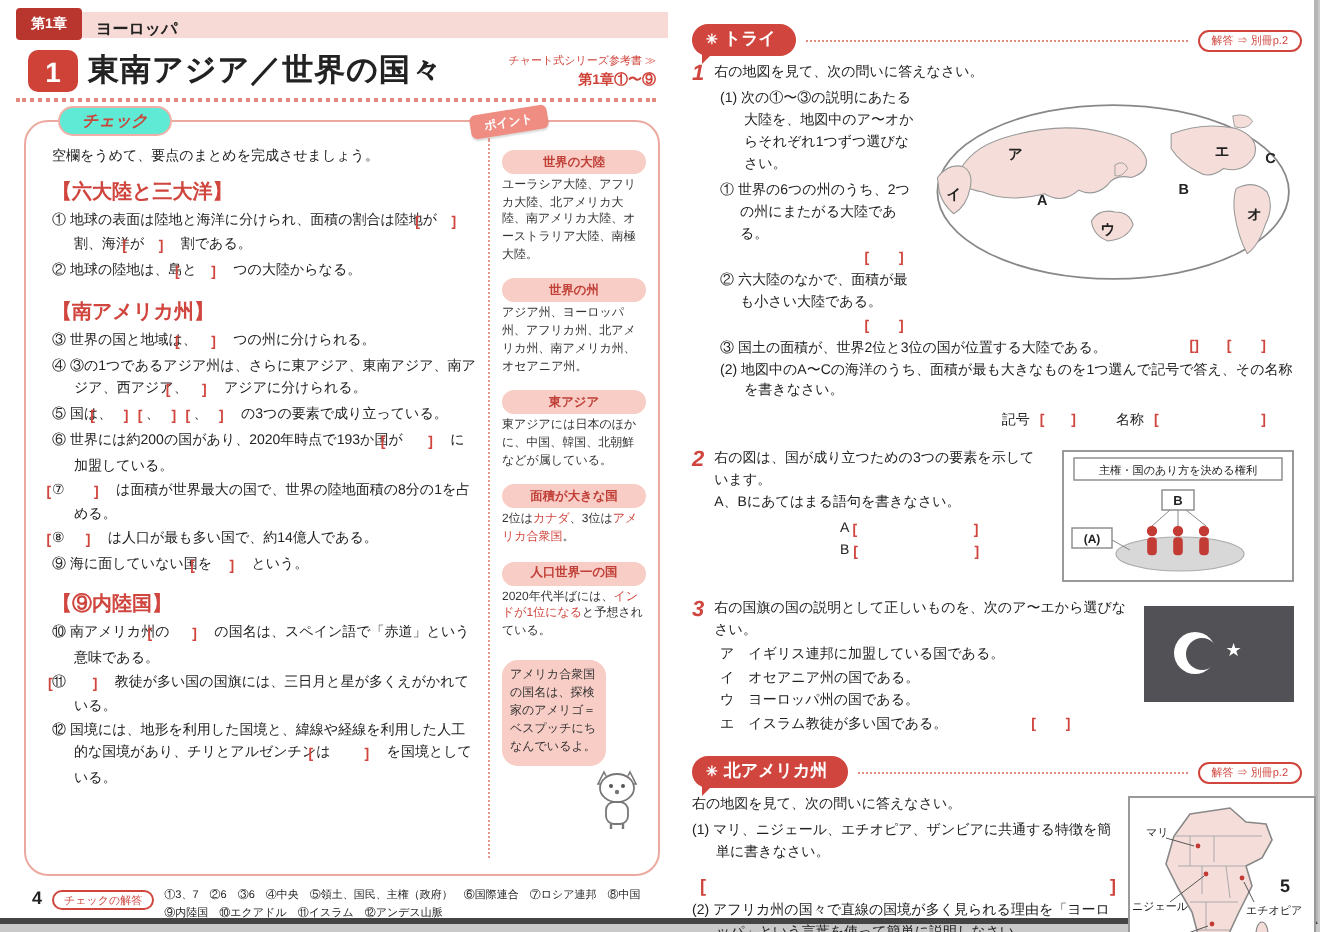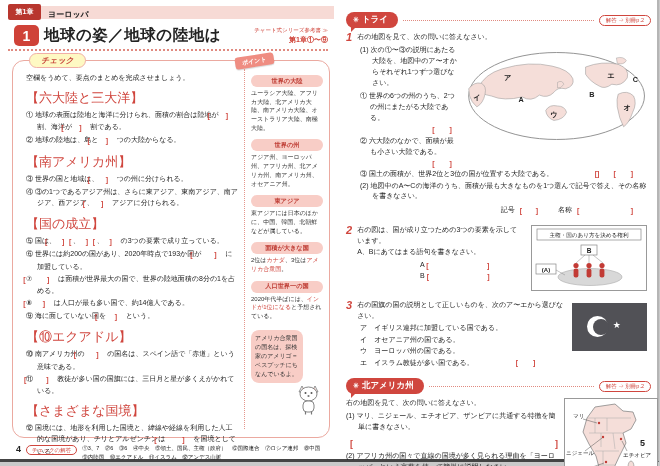--- a/index.html
+++ b/index.html
@@ -11,27 +11,27 @@
   .band{position:absolute;left:8px;top:6px;width:326px;height:13px;background:#f7dad5;}
   .chap-tab{position:absolute;left:8px;top:4px;width:33px;height:16px;background:#b8362e;color:#fff;font-size:7px;font-weight:bold;border-radius:2px;display:flex;align-items:center;justify-content:center;}
   .chap-title{position:absolute;left:48px;top:9px;font-size:8px;font-weight:bold;}
   .lesson-badge{position:absolute;left:14px;top:25px;width:25px;height:21px;background:#cf4238;border-radius:5px;color:#fff;font-weight:bold;font-size:14px;display:flex;align-items:center;justify-content:center;}
   .lesson-title{position:absolute;left:44px;top:25px;font-size:15.5px;font-weight:bold;letter-spacing:.5px;white-space:nowrap;}
   .ref{position:absolute;left:228px;top:27px;width:100px;text-align:right;color:#cf4238;}
   .ref .r1{font-size:5.5px;}
   .ref .r2{font-size:7px;font-weight:bold;margin-top:1px;}
   .dotsep{position:absolute;left:8px;top:49px;width:320px;border-top:2px dotted #e08a80;}
   .check-box{position:absolute;left:12px;top:60px;width:316px;height:376px;border:1.5px solid #eba9a0;border-radius:12px;background:#fff;}
-  .check-label{position:absolute;left:16px;top:-8px;background:#fef9c3;color:#c8473d;font-weight:bold;font-style:italic;font-size:8px;padding:1px 11px;border-radius:8px;border:1px solid #f0b0a7;}
+  .check-label{position:absolute;left:16px;top:-8px;background:#5eead4;color:#c8473d;font-weight:bold;font-style:italic;font-size:8px;padding:1px 11px;border-radius:8px;border:1px solid #f0b0a7;}
   .point-badge{position:absolute;left:222px;top:-6px;background:#ef8d82;color:#fff;font-size:6px;font-weight:bold;padding:1.5px 7px;border-radius:3px;transform:rotate(-9deg);box-shadow:0 1px 1px rgba(0,0,0,.15);}
   .ck-main{position:absolute;left:13px;top:12px;width:212px;}
   .ck-divider{position:absolute;left:231px;top:8px;bottom:8px;border-left:1px dotted #e5968c;}
   .ck-side{position:absolute;left:238px;top:14px;width:72px;}
   .ck-instr{font-size:7px;margin-bottom:3px;}
-  .ck-h{color:#d0463e;font-weight:normal;font-size:13px;margin:6px 0 2px;}
+  .ck-h{color:#d0463e;font-weight:bold;font-size:10px;margin:6px 0 2px;}
   .ck-item{font-size:7px;line-height:1.6;margin:1px 0;text-indent:-11px;padding-left:11px;}
   .blank{display:inline-flex;justify-content:space-between;color:#d0463e;font-weight:bold;vertical-align:-1px;}
   .blank::before{content:"[";}
   .blank::after{content:"]";}
   .note-h{background:#f8cdc6;color:#c04038;font-size:6.2px;font-weight:bold;text-align:center;border-radius:6px;padding:1.5px 1px;margin:7px 0 2px;}
   .note-h:first-child{margin-top:0;}
   .note-b{font-size:6px;line-height:1.45;color:#333;}
   .red-t{color:#d0463e;}
   .bubble{background:#f8cdc6;border-radius:8px;padding:4px 4px;font-size:6px;line-height:1.5;color:#333;margin-top:9px;width:44px;}
   .dog{position:absolute;left:44px;top:308px;}
@@ -82,21 +82,21 @@
 <body>
 
 <div class="stage">
  <div class="spread">
 
   <div class="lpage">
     <div class="band"></div>
     <div class="chap-tab">第1章</div>
     <div class="chap-title">ヨーロッパ</div>
     <div class="lesson-badge">1</div>
-    <div class="lesson-title">地球の姿／地球の陸地は</div>
+    <div class="lesson-title">東南アジア／世界の国々</div>
     <div class="ref">
       <div class="r1">チャート式シリーズ参考書 ≫</div>
       <div class="r2">第1章①〜⑨</div>
     </div>
     <div class="dotsep"></div>
 
     <div class="check-box">
       <div class="check-label">チェック</div>
       <div class="point-badge">ポイント</div>
       <div class="ck-divider"></div>
@@ -105,33 +105,31 @@
         <div class="ck-instr">空欄をうめて、要点のまとめを完成させましょう。</div>
 
         <div class="ck-h">【六大陸と三大洋】</div>
         <div class="ck-item"><span>① 地球の表面は陸地と海洋に分けられ、面積の割合は陸地が</span><span class="blank" style="width: 2.6em;"></span><span>割、海洋が</span><span class="blank" style="width: 2.6em;"></span><span>割である。</span></div>
         <div class="ck-item"><span>② 地球の陸地は、島と</span><span class="blank" style="width: 2.6em;"></span><span>つの大陸からなる。</span></div>
 
         <div class="ck-h">【南アメリカ州】</div>
         <div class="ck-item"><span>③ 世界の国と地域は、</span><span class="blank" style="width: 2.6em;"></span><span>つの州に分けられる。</span></div>
         <div class="ck-item"><span>④ ③の1つであるアジア州は、さらに東アジア、東南アジア、南アジア、西アジア、</span><span class="blank" style="width: 2.6em;"></span><span>アジアに分けられる。</span></div>
 
-        <div class="ck-h">【国の成立】</div>
         <div class="ck-item"><span>⑤ 国は、</span><span class="blank" style="width: 2.4em;"></span><span>、</span><span class="blank" style="width: 2.4em;"></span><span>、</span><span class="blank" style="width: 2.4em;"></span><span>の3つの要素で成り立っている。</span></div>
         <div class="ck-item"><span>⑥ 世界には約200の国があり、2020年時点で193か国が</span><span class="blank" style="width: 3.4em;"></span><span>に加盟している。</span></div>
 
         <div class="ck-item"><span>⑦ </span><span class="blank" style="width: 3.4em;"></span><span>は面積が世界最大の国で、世界の陸地面積の8分の1を占める。</span></div>
         <div class="ck-item"><span>⑧ </span><span class="blank" style="width: 2.8em;"></span><span>は人口が最も多い国で、約14億人である。</span></div>
         <div class="ck-item"><span>⑨ 海に面していない国を</span><span class="blank" style="width: 2.8em;"></span><span>という。</span></div>
 
-        <div class="ck-h">【⑩エクアドル】</div>
+        <div class="ck-h">【⑨内陸国】</div>
         <div class="ck-item"><span>⑩ 南アメリカ州の</span><span class="blank" style="width: 3.2em;"></span><span>の国名は、スペイン語で「赤道」という意味である。</span></div>
         <div class="ck-item"><span>⑪ </span><span class="blank" style="width: 3.2em;"></span><span>教徒が多い国の国旗には、三日月と星が多くえがかれている。</span></div>
 
-        <div class="ck-h">【さまざまな国境】</div>
         <div class="ck-item"><span>⑫ 国境には、地形を利用した国境と、緯線や経線を利用した人工的な国境があり、チリとアルゼンチンは</span><span class="blank" style="width: 4em;"></span><span>を国境としている。</span></div>
       </div>
 
       <div class="ck-side">
         <div class="note-h">世界の大陸</div>
         <div class="note-b"><span>ユーラシア大陸、アフリカ大陸、北アメリカ大陸、南アメリカ大陸、オーストラリア大陸、南極大陸。</span></div>
         <div class="note-h">世界の州</div>
         <div class="note-b"><span>アジア州、ヨーロッパ州、アフリカ州、北アメリカ州、南アメリカ州、オセアニア州。</span></div>
         <div class="note-h">東アジア</div>
         <div class="note-b"><span>東アジアには日本のほかに、中国、韓国、北朝鮮などが属している。</span></div>

